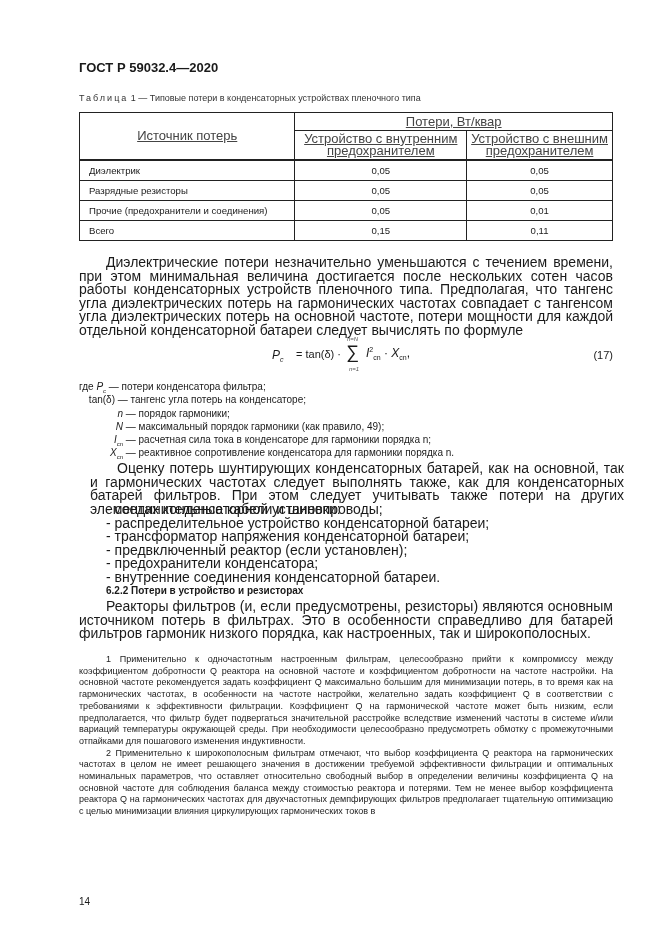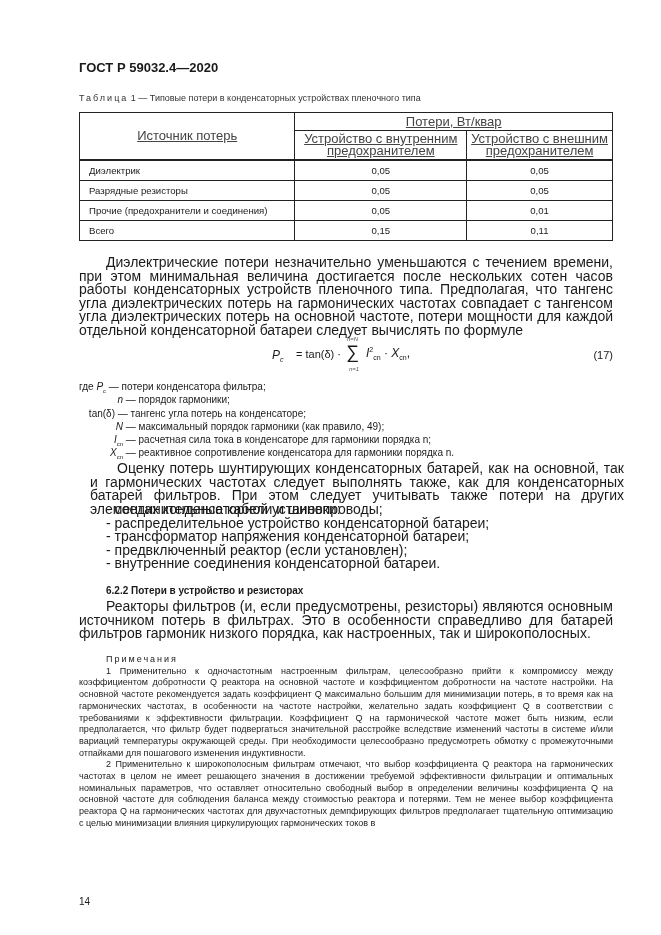--- a/index.html
+++ b/index.html
@@ -109,26 +109,26 @@
   <span class="eqn">(17)</span>
 </div>
 
 <div class="abs defs">
   <div class="row">
     <span>где</span>
     <i>P</i><sub style="font-size:6px;font-style:italic;">c</sub>
     <span>— потери конденсатора фильтра;</span>
   </div>
   <div class="row">
+    <span class="sym" style="width:36px;">tan(δ)</span>
+    <span>— тангенс угла потерь на конденсаторе;</span>
+  </div>
+  <div class="row">
     <span class="sym"><i>n</i></span>
     <span>— порядок гармоники;</span>
-  </div>
-  <div class="row">
-    <span class="sym" style="width:36px;">tan(δ)</span>
-    <span>— тангенс угла потерь на конденсаторе;</span>
   </div>
   <div class="row">
     <span class="sym"><i>N</i></span>
     <span>— максимальный порядок гармоники (как правило, 49);</span>
   </div>
   <div class="row">
     <span class="sym"><i>I</i><sub>cn</sub></span>
     <span>— расчетная сила тока в конденсаторе для гармоники порядка n;</span>
   </div>
   <div class="row">
@@ -139,28 +139,28 @@
 
 <div class="abs para" style="top:462px;margin-left:11px;">
   <p>Оценку потерь шунтирующих конденсаторных батарей, как на основной, так и гармонических частотах следует выполнять также, как для конденсаторных батарей фильтров. При этом следует учитывать также потери на других элементах конденсаторной установки:</p>
 </div>
 
 <div class="abs list" style="top:503px;">
   <div class="li">- соединительные кабели и шинопроводы;</div>
   <div class="li">- распределительное устройство конденсаторной батареи;</div>
   <div class="li">- трансформатор напряжения конденсаторной батареи;</div>
   <div class="li">- предвключенный реактор (если установлен);</div>
+  <div class="li">- предохранители конденсатора;</div>
   <div class="li">- внутренние соединения конденсаторной батареи.</div>
 </div>
 
 <div class="abs sec">6.2.2 Потери в устройство и резисторах</div>
 
 <div class="abs para" style="top:600px;">
   <p>Реакторы фильтров (и, если предусмотрены, резисторы) являются основным источником потерь в фильтрах. Это в особенности справедливо для батарей фильтров гармоник низкого порядка, как настроенных, так и широкополосных.</p>
 </div>
 
 <div class="abs notes" style="top:654px;">
-  <p class="ntitle">Примечания</p>
   <p>1 Применительно к одночастотным настроенным фильтрам, целесообразно прийти к компромиссу между коэффициентом добротности Q реактора на основной частоте и коэффициентом добротности на частоте настройки. На основной частоте рекомендуется задать коэффициент Q максимально большим для минимизации потерь, в то время как на гармонических частотах, в особенности на частоте настройки, желательно задать коэффициент Q в соответствии с требованиями к эффективности фильтрации. Коэффициент Q на гармонической частоте может быть низким, если предполагается, что фильтр будет подвергаться значительной расстройке вследствие изменений частоты в системе и/или вариаций температуры окружающей среды. При необходимости целесообразно предусмотреть обмотку с промежуточными отпайками для пошагового изменения индуктивности.</p>
   <p>2 Применительно к широкополосным фильтрам отмечают, что выбор коэффициента Q реактора на гармонических частотах в целом не имеет решающего значения в достижении требуемой эффективности фильтрации и оптимальных номинальных параметров, что оставляет относительно свободный выбор в определении величины коэффициента Q на основной частоте для соблюдения баланса между стоимостью реактора и потерями. Тем не менее выбор коэффициента реактора Q на гармонических частотах для двухчастотных демпфирующих фильтров предполагает тщательную оптимизацию с целью минимизации влияния циркулирующих гармонических токов в</p>
 </div>
 
 <div class="abs pageno">14</div>
 
 </body></html>

